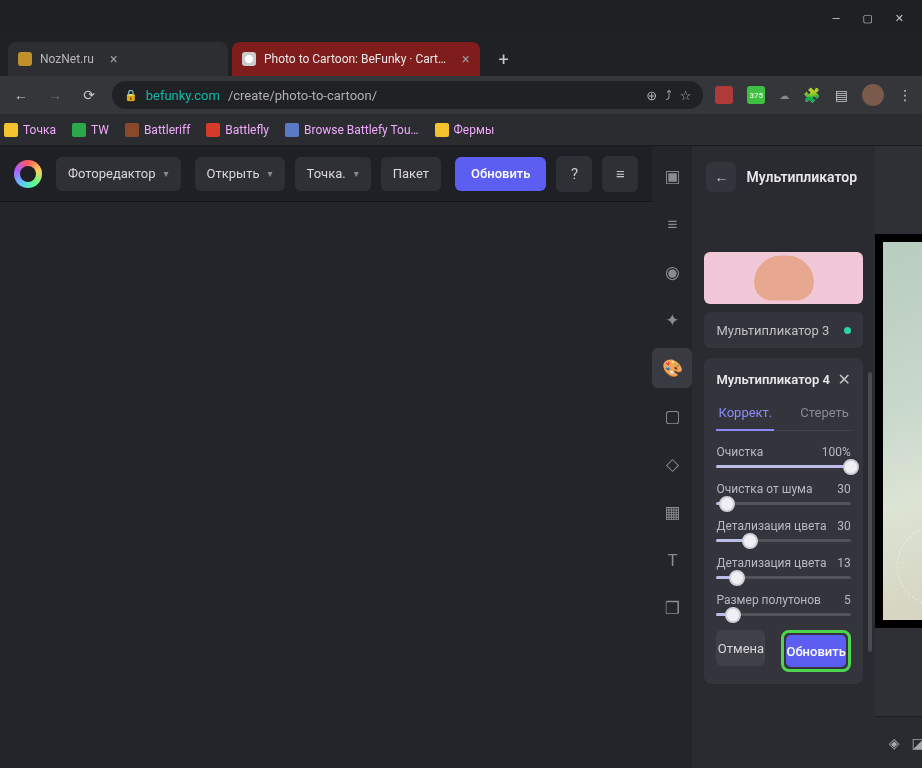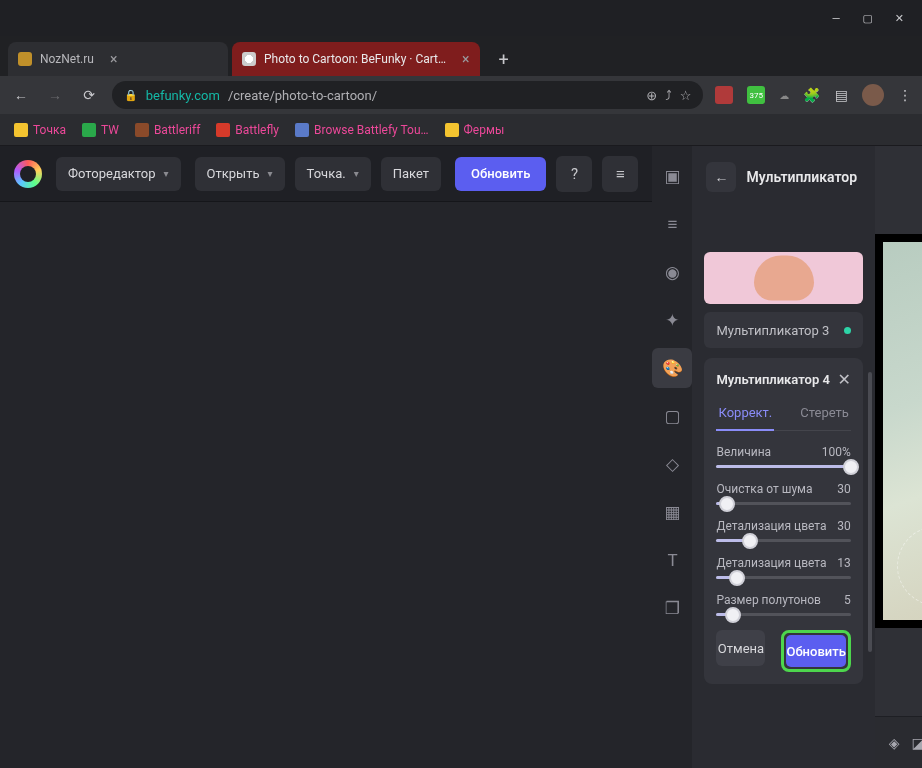--- a/index.html
+++ b/index.html
@@ -17,21 +17,21 @@
 .newtab { width:28px; height:28px; display:flex; align-items:center; justify-content:center; color:#c8c8cc; font-size:18px; margin-left:6px; margin-bottom:3px; }
 .addrbar { height:38px; background:#35363a; display:flex; align-items:center; padding:0 10px; gap:12px; }
 .navbtn { color:#c8c8cc; font-size:14px; width:22px; text-align:center; }
 .navbtn.disabled { color:#6a6a6e; }
 .urlbox { flex:1; height:28px; background:#202124; border-radius:14px; display:flex; align-items:center; padding:0 12px; gap:8px; color:#b0b0b4; font-size:13px; }
 .urlbox .lock { font-size:11px; }
 .urlbox .host { color:#14b8a6; }
 .addrright { display:flex; gap:14px; align-items:center; color:#c8c8cc; font-size:14px; }
 .ext-badge { width:18px; height:18px; border-radius:3px; background:#40c040; font-size:8px; display:flex; align-items:center; justify-content:center; color:#fff; }
 .avatar { width:22px; height:22px; border-radius:50%; background:#7a5a4a; }
-.bookbar { height:32px; background:#2b2c30; display:flex; align-items:center; padding:0 14px; gap:16px; font-size:12px; color:#ec4899; border-bottom:1px solid #1a1a1e; }
+.bookbar { height:32px; background:#2b2c30; display:flex; align-items:center; padding:0 4px; gap:16px; font-size:12px; color:#f0abfc; border-bottom:1px solid #1a1a1e; }
 .bookbar .bm { display:flex; align-items:center; gap:5px; }
 .bm .bi { width:14px; height:14px; border-radius:2px; display:inline-block; }
 
 
 .app { display:flex; flex-direction:row; height:622px; background:#24252a; }
 .apptop { height:56px; background:#1f2025; display:flex; align-items:center; padding:0 14px; gap:14px; border-bottom:1px solid #15161a; }
 .logo { width:28px; height:28px; border-radius:50%; background:conic-gradient(#ff5a5a,#ffd25a,#5aff8a,#5ac8ff,#b05aff,#ff5a5a); display:flex; align-items:center; justify-content:center; }
 .logo::after { content:""; width:16px; height:16px; border-radius:50%; background:#1f2025; }
 .dropbtn { height:34px; background:#2f3036; border-radius:6px; padding:0 12px; display:flex; align-items:center; gap:8px; font-size:13px; color:#d8d8dc; }
 .dropbtn .chv { font-size:10px; color:#8a8a90; }
@@ -231,21 +231,21 @@
       <span class="cardtitle">Мультипликатор 4</span>
       <span class="closex">✕</span>
      </div>
      <div class="subtabs">
       <div class="subtab active"><span>Коррект.</span></div>
       <div class="subtab"><span>Стереть</span></div>
      </div>
      <div id="sliders">
               <div class="slidergrp">
                 <div class="sliderlabels">
-                  <span>Величина</span>
+                  <span>Очистка</span>
                   <span>100%</span>
                 </div>
   <div class="slidertrack">
                   <div class="sliderfill" style="width:100%"></div>
                   <div class="sliderthumb" style="left:100%"></div>
                 </div>
               </div>
               <div class="slidergrp">
                 <div class="sliderlabels">
                   <span>Очистка от шума</span>

